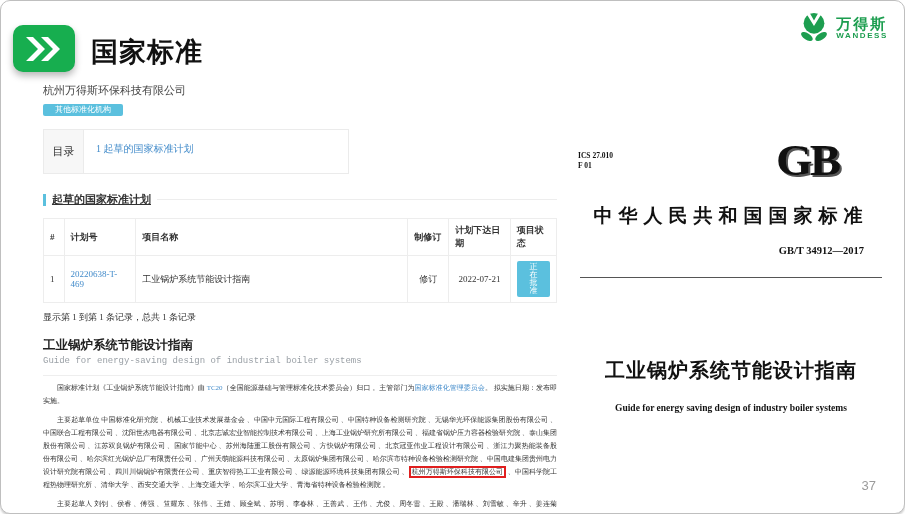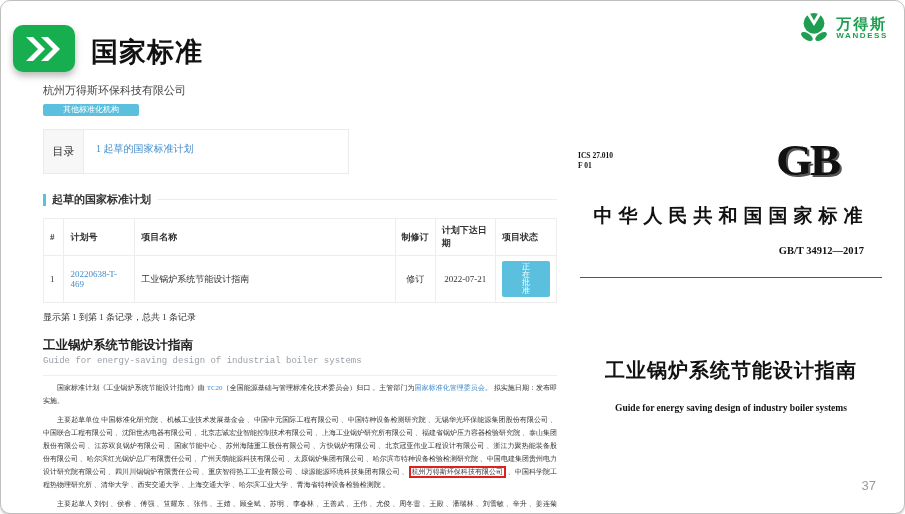--- a/index.html
+++ b/index.html
@@ -13,33 +13,33 @@
   .slide-title { position:absolute; left:90px; top:33px; font-size:27px; font-weight:bold; color:#111;
                  font-family:"Liberation Sans","DejaVu Sans",sans-serif; letter-spacing:1px; }
   .brand { position:absolute; right:16px; top:10px; display:flex; align-items:center; gap:5px; }
   .brand-text { display:flex; flex-direction:column; line-height:1.05; }
   .brand-cn { color:#1d9e50; font-weight:bold; font-size:15px; letter-spacing:2px; }
   .brand-en { color:#1d9e50; font-weight:bold; font-size:8px; letter-spacing:1.6px; }
 
   
   .web { position:absolute; left:42px; top:82px; width:514px; font-family:"Liberation Serif","DejaVu Serif",serif; color:#333; }
   .company { font-size:11px; color:#444; }
-  .badge { display:inline-block; color:#fff; font-size:8px; line-height:1; padding:2px 20px; border-radius:2px; }
+  .badge { display:inline-block; color:#fff; font-size:8px; line-height:1; padding:2px 12px; border-radius:2px; }
   .badge-info { background:#5bc0de; }
   .badge-blue { background:#428bca; }
   .badge-green { background:#5cb85c; }
   .company-badge { margin-top:3px; }
 
   .toc { margin-top:13px; width:306px; border:1px solid #ebebeb; display:flex; }
   .toc-label { width:40px; background:#f7f7f7; border-right:1px solid #ebebeb; display:flex; align-items:center;
                justify-content:center; font-size:11px; color:#333; }
   .toc-body { flex:1; padding:8px 12px 17px; }
   .toc-link { font-size:10px; color:#428bca; text-decoration:none; }
 
-  .section-head { margin-top:18px; display:flex; align-items:center; gap:6px; }
+  .section-head { margin-top:18px; display:flex; align-items:center; gap:6px;text-decoration:underline; }
   .section-bar { width:3px; height:12px; background:#5bc0de; }
   .section-title { font-size:11px; font-weight:bold; color:#333; white-space:nowrap; }
   .section-rule { flex:1; height:1px; background:#ededed; }
 
   table.plan { margin-top:11px; width:100%; border-collapse:collapse; font-size:9px; }
   table.plan th, table.plan td { border:1px solid #ededed; padding:5px 6px; text-align:left; font-weight:normal; }
   table.plan th { font-weight:bold; color:#333; }
   .c-center { text-align:center !important; }
   .plan-link { color:#428bca; text-decoration:none; }
   .records { margin-top:8px; font-size:9px; color:#333; }

